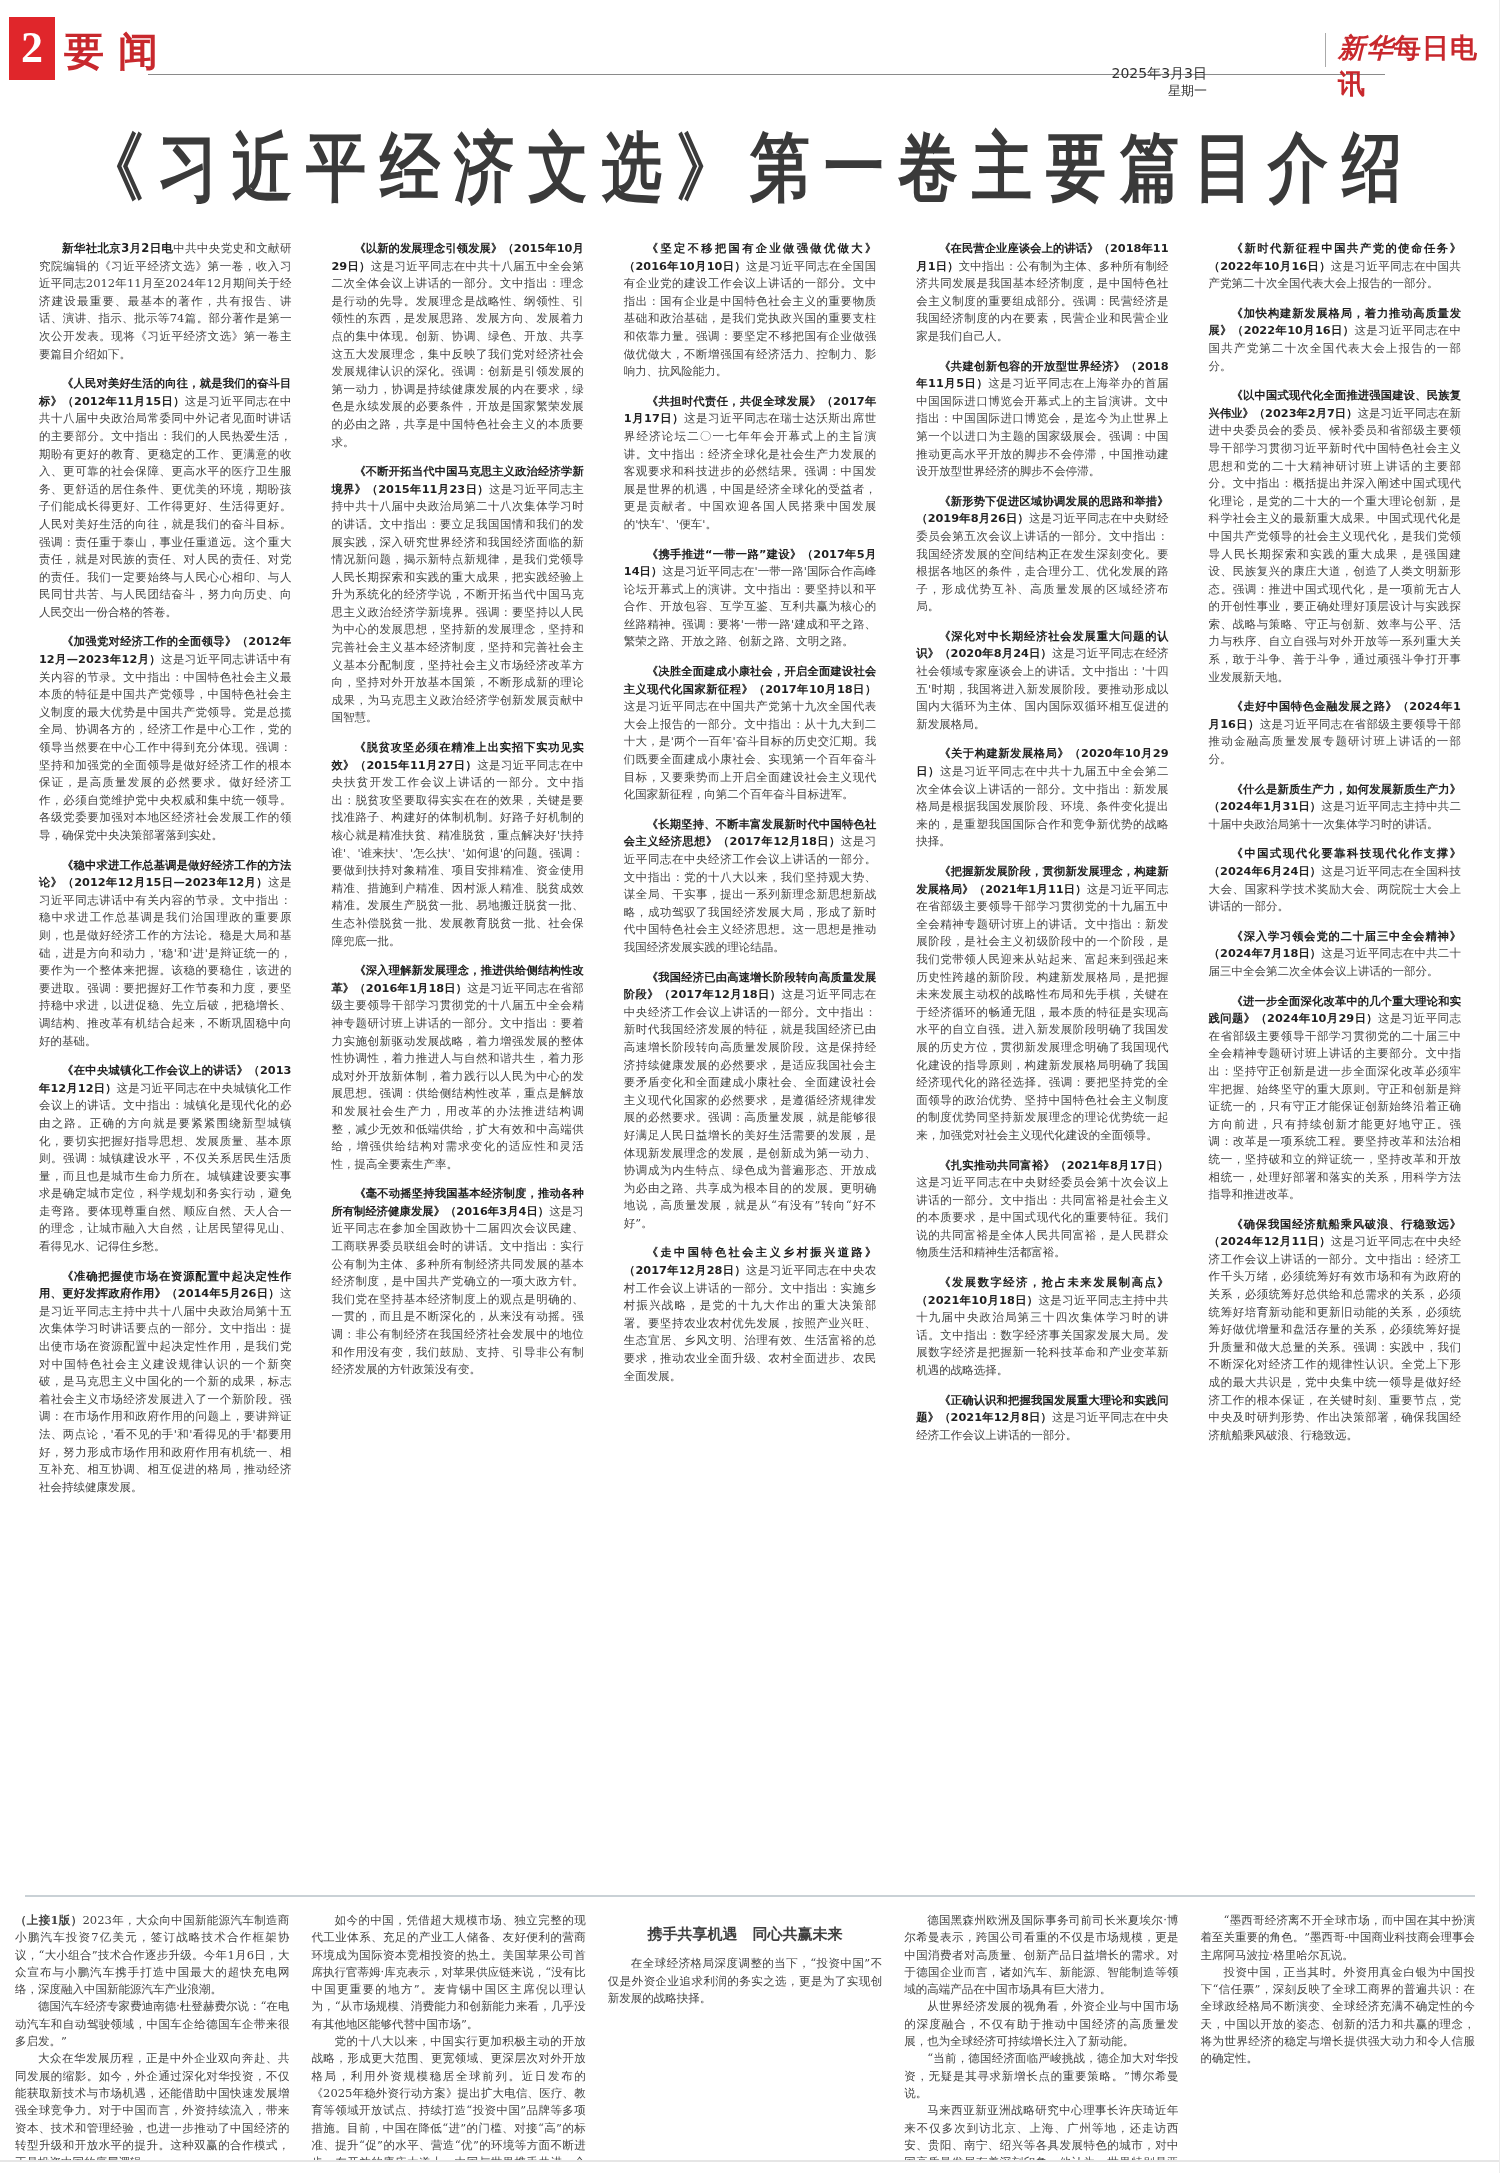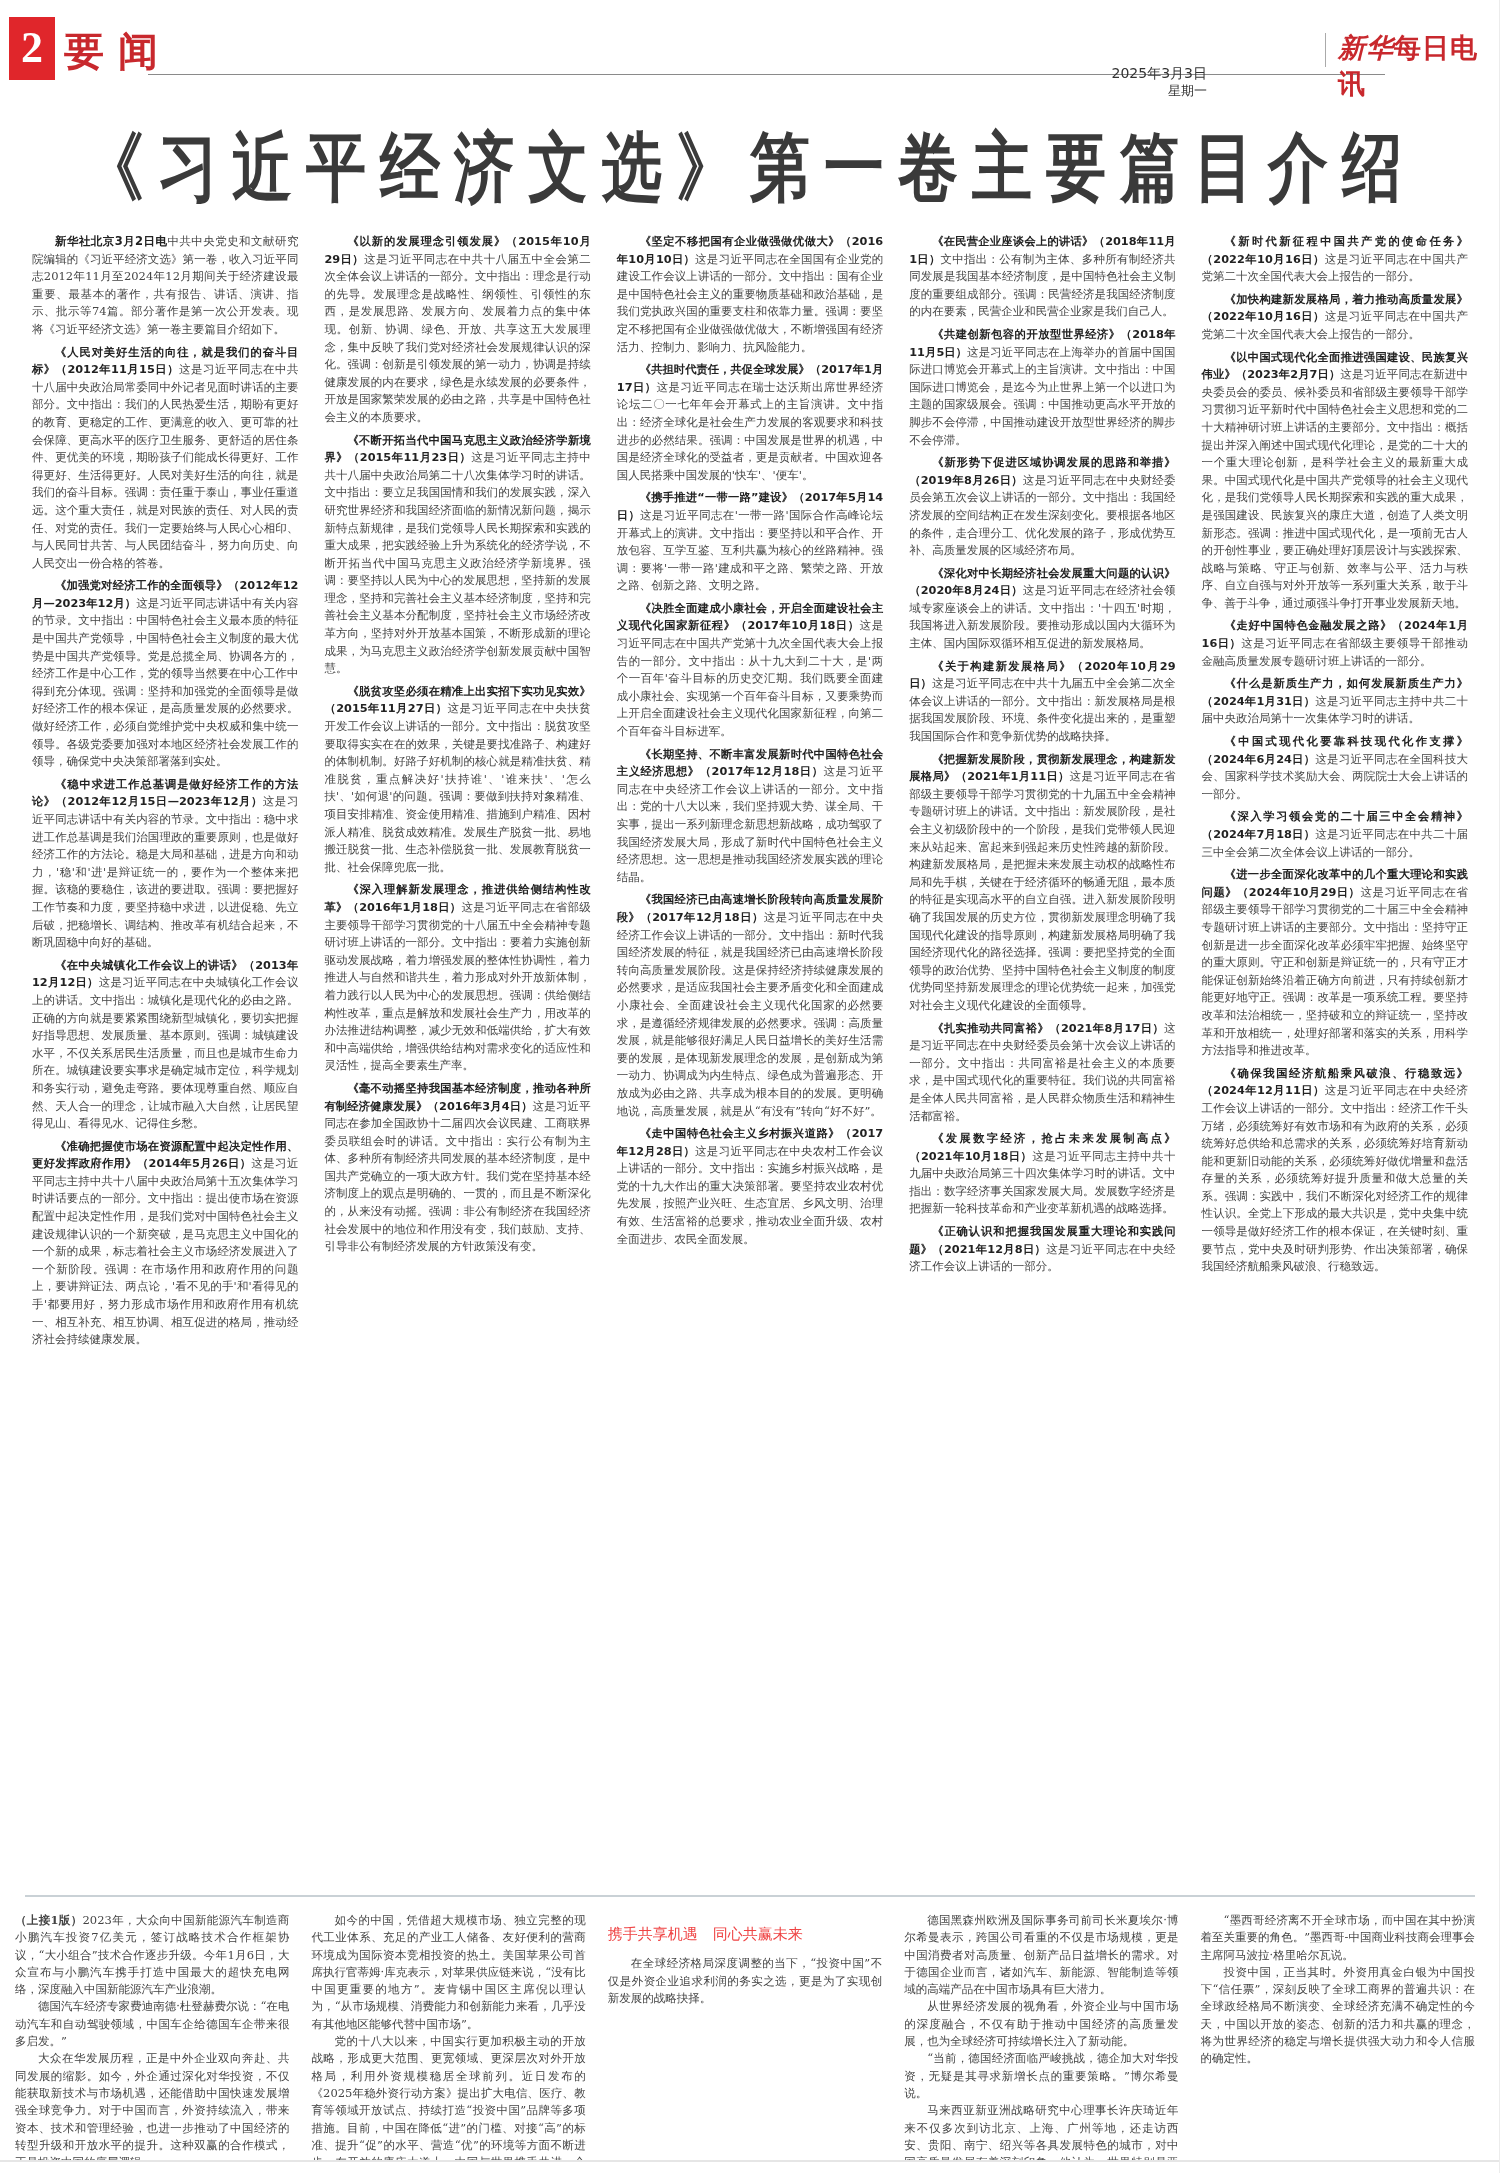--- a/index.html
+++ b/index.html
@@ -9,29 +9,29 @@
   .section-name{position:absolute;left:64px;top:24px;font-size:40px;color:#c8282d;font-weight:bold;letter-spacing:14px;font-family:"DejaVu Serif",serif;}
   .masthead-rule{position:absolute;left:148px;right:115px;top:74px;height:1px;background:#8a8a8a;}
   .date-block{position:absolute;right:293px;top:33px;text-align:right;font-family:"DejaVu Sans",sans-serif;font-size:13px;line-height:17px;color:#333;}
   .date-block .line1{font-size:14px;margin-top:32px;}
   .date-divider{position:absolute;left:1325px;top:33px;width:1px;height:34px;background:#aaa;}
   .paper-logo{position:absolute;left:1338px;top:30px;font-size:27px;color:#c8282d;font-weight:bold;font-family:"DejaVu Serif",serif;letter-spacing:1px;}
   .paper-logo .script{font-style:italic;}
   .headline{position:absolute;left:0;width:1500px;top:128px;text-align:center;font-size:60px;font-weight:bold;color:#3a3a3a;letter-spacing:14px;font-family:"DejaVu Serif",serif;transform:scaleY(1.25);}
   .columns{position:absolute;left:27px;top:228px;width:1446px;height:1560px;display:grid;grid-template-columns:repeat(5,1fr);column-gap:16px;}
   .col{font-size:11.5px;line-height:17.6px;text-align:justify;overflow:hidden;color:#444;}
-  .col p{margin:5px;text-indent:2em;}
+  .col p{margin:12px;text-indent:2em;}
   .col .bold{font-weight:bold;color:#222;font-family:"DejaVu Sans",sans-serif;font-size:11.3px;}
   .col .lead{font-weight:bold;color:#222;font-family:"DejaVu Sans",sans-serif;}
   .mid-rule{position:absolute;left:25px;width:1450px;top:1895px;height:2px;background:#c9d1d6;}
   .bottom{position:absolute;left:15px;top:1912px;width:1460px;height:250px;display:grid;grid-template-columns:repeat(5,1fr);column-gap:22px;}
   .bcol{font-size:11.5px;line-height:17.3px;text-align:justify;color:#444;overflow:hidden;}
   .bcol p{margin:0;text-indent:2em;}
   .bcol p.noindent{text-indent:0;}
-  .bcol .subhead{font-family:"DejaVu Sans",sans-serif;font-weight:normal;font-size:15px;color:#ef4444;text-align:left;margin:14px 0 12px 0;text-indent:0;}
+  .bcol .subhead{font-family:"DejaVu Sans",sans-serif;font-weight:bold;font-size:15px;color:#404040;text-align:center;margin:14px 0 12px 0;text-indent:0;}
   .bottom-rule{position:absolute;left:0;width:1500px;top:2160px;height:2px;background:#e6e6e6;}
   .right-edge{position:absolute;right:0;top:0;width:1px;height:2173px;background:#ececec;}
 </style>
 </head>
 <body>
 
 <div class="masthead">
   <div class="page-num">2</div>
   <div class="section-name">要闻</div>
   <div class="masthead-rule"></div>

